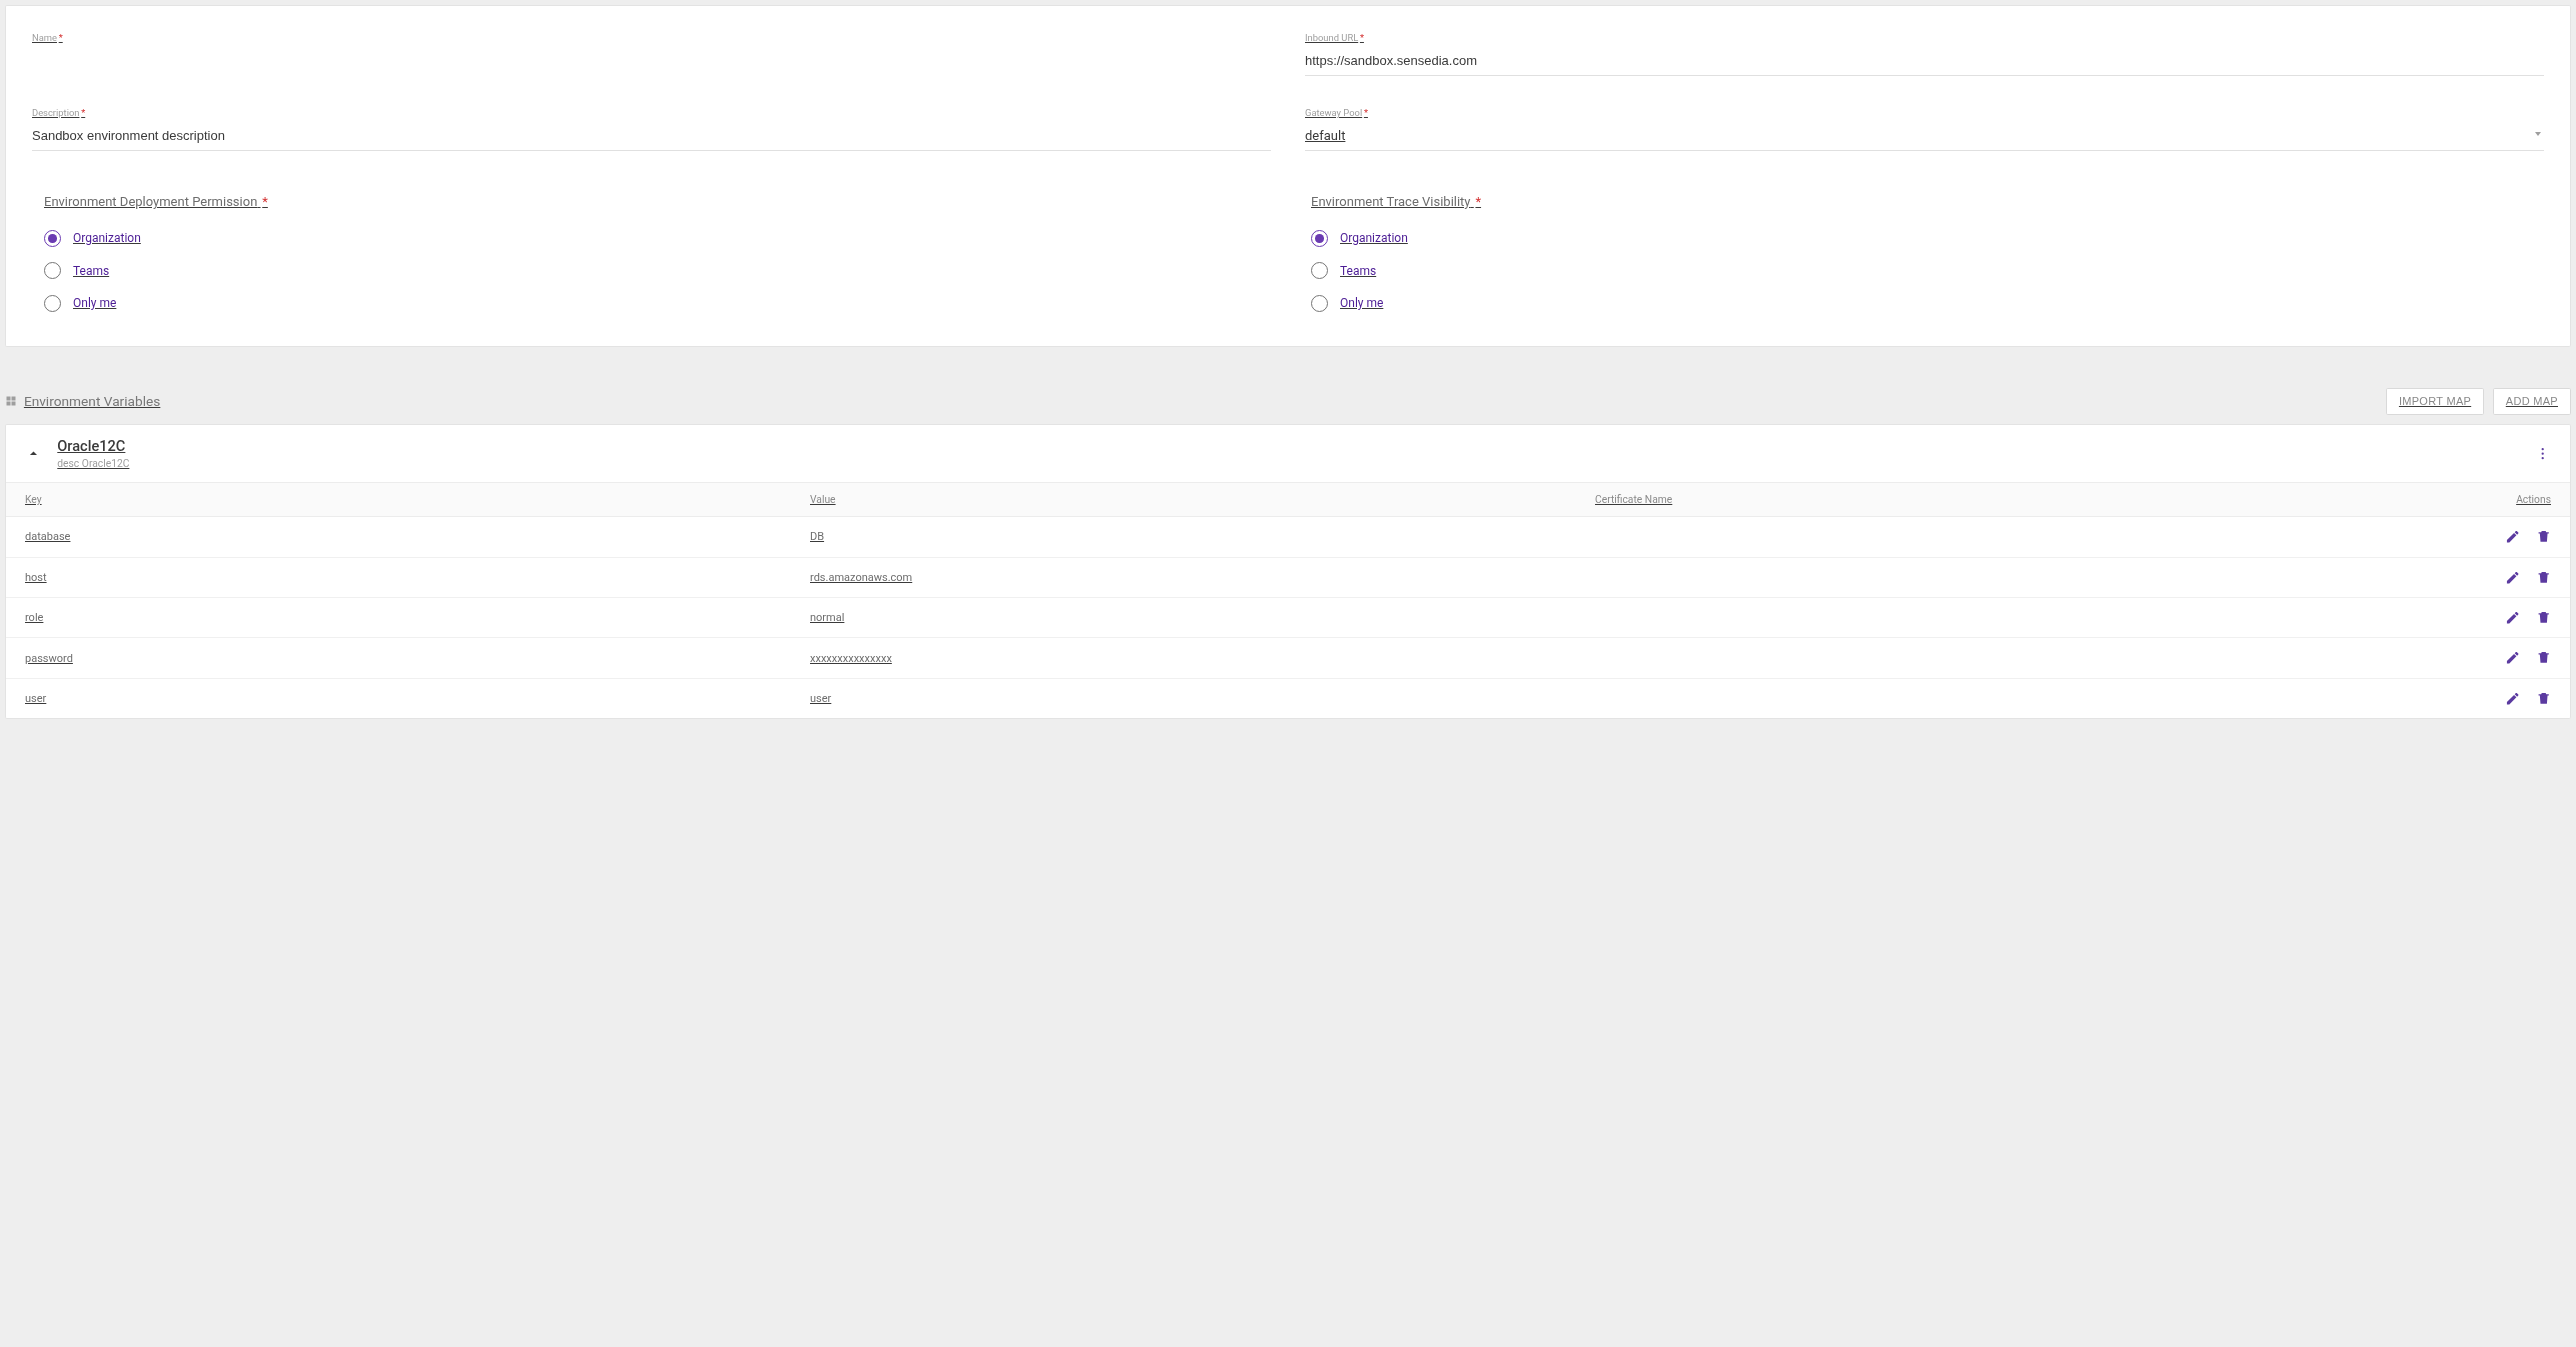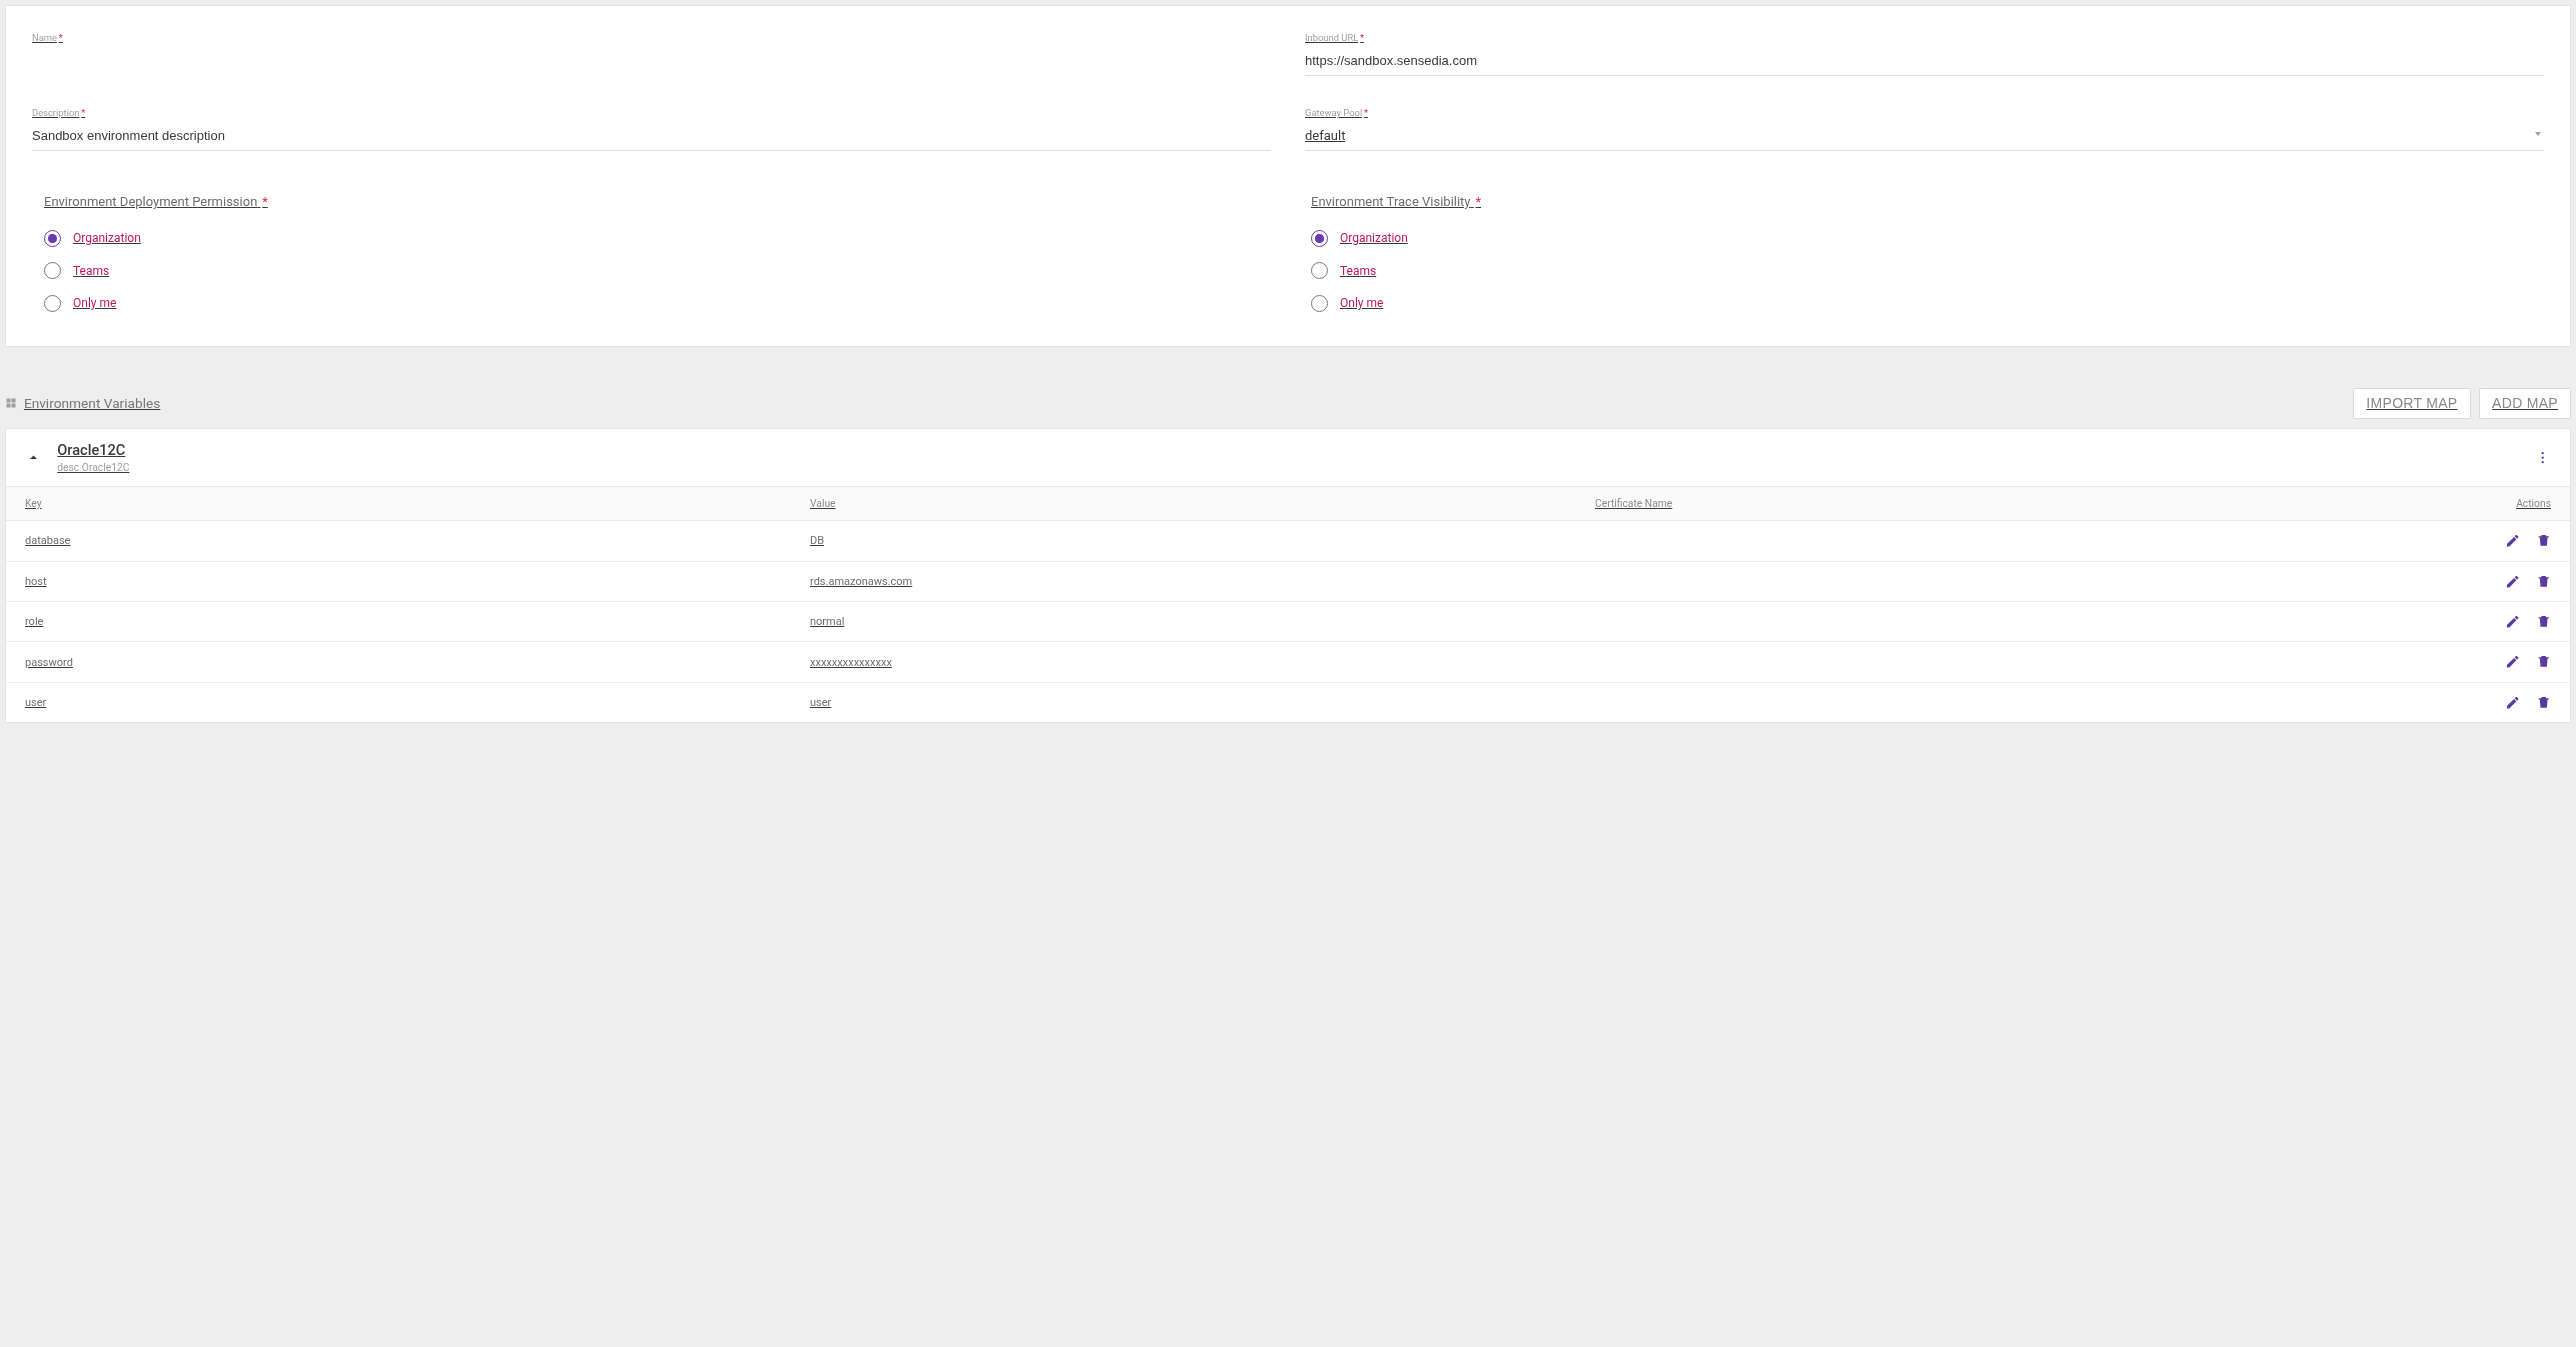--- a/index.html
+++ b/index.html
@@ -88,39 +88,39 @@
     flex-shrink: 0;
   }
   .radio-item.selected .radio-outer { border-color: #6a3ab2; }
   .radio-inner {
     width: 8.6px; height: 8.6px;
     border-radius: 50%;
     background: #6a3ab2;
     display: none;
   }
   .radio-item.selected .radio-inner { display: block; }
-  .radio-label { font-size: 12px; color: #be185d; }
+  .radio-label { font-size: 12px; color: #4c1d95; }
 
   
   .env-header-row {
     display: flex;
     align-items: center;
     justify-content: space-between;
     margin-bottom: 8.6px;
   }
   .env-title-wrap { display: flex; align-items: center; gap: 6.9px; color: #8b8b8b; text-align: right; }
   .env-title { font-size: 13.7px; font-weight: 400; color: #777; }
   .widgets-icon { width: 12px; height: 12px; display: inline-block; }
   .widgets-icon svg { width: 12px; height: 12px; fill: #9e9e9e; }
   .header-actions { display: flex; gap: 8.6px; }
   .btn-outline {
     background: #fff;
     border: 0.9px solid #d9d9d9;
     color: #888;
-    font-size: 14px;
+    font-size: 11px;
     letter-spacing: 0.3px;
     padding: 6.9px 12px;
     border-radius: 1.7px;
     cursor: pointer;
   }
 
   
   .vars-card {
     background: #ffffff;
     border: 0.9px solid #e3e3e3;

